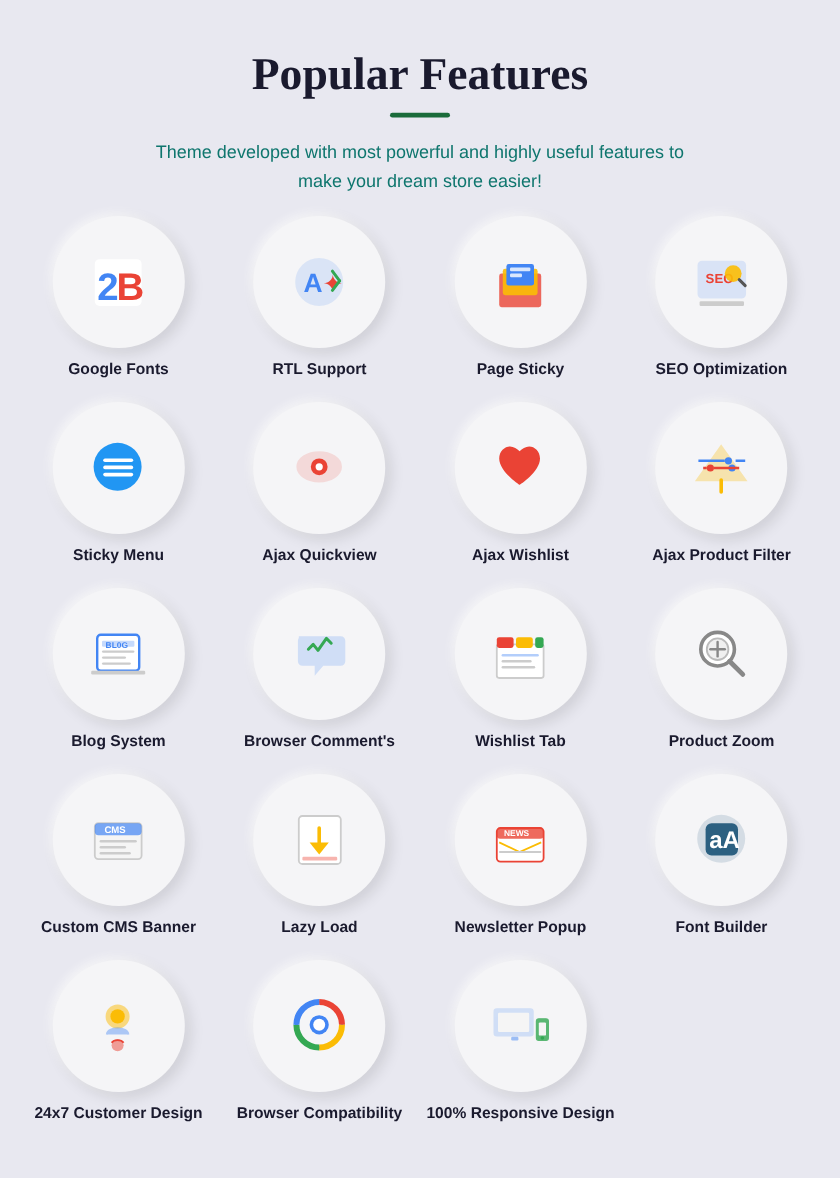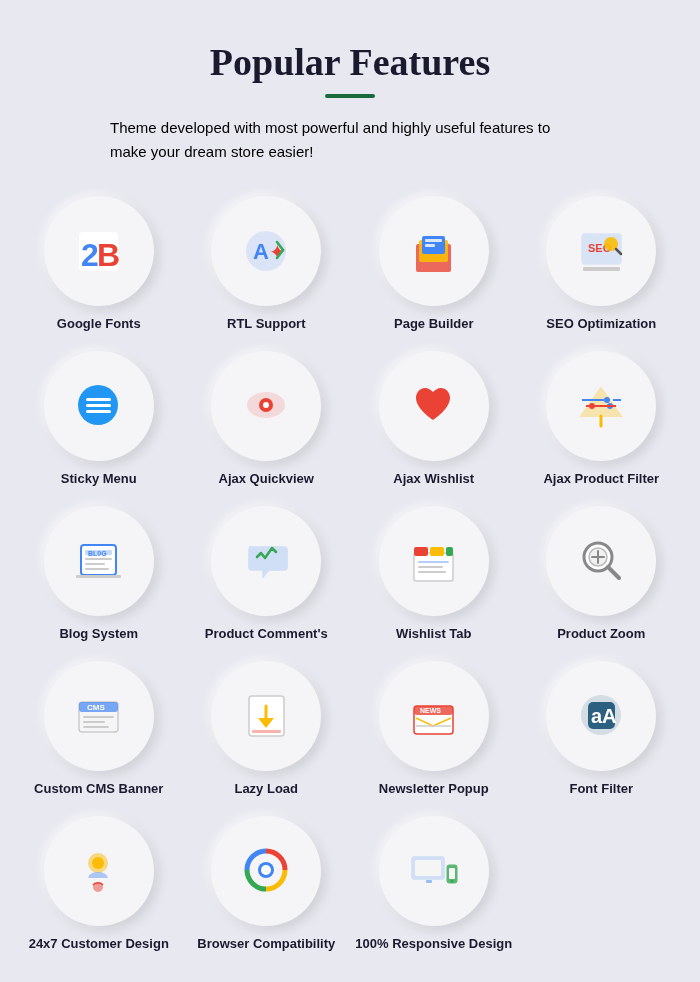--- a/index.html
+++ b/index.html
@@ -23,26 +23,27 @@
     }
     .title-underline {
       width: 50px;
       height: 4px;
       background: #1a6b3a;
       margin: 0 auto 18px;
       border-radius: 2px;
     }
     .subtitle {
       font-size: 15px;
-      color: #000000;
+      color: #0f766e;
+      text-align: center;
       font-family: Arial, sans-serif;
       font-weight: 400;
       max-width: 480px;
       line-height: 1.6;
-      margin-bottom: 32px;
+      margin-bottom: 16px;
     }
     .features-grid {
       display: grid;
       grid-template-columns: repeat(4, 1fr);
       gap: 18px 10px;
       width: 100%;
       max-width: 660px;
     }
     .feature-item {
       display: flex;
@@ -106,21 +107,21 @@
     <div class="feature-item">
       <div class="feature-icon-circle">
         <svg viewBox="0 0 55 55" fill="none" xmlns="http://www.w3.org/2000/svg">
       <rect x="10" y="20" width="35" height="28" rx="2" fill="#EA4335" opacity="0.8"></rect>
       <rect x="13" y="16" width="29" height="22" rx="2" fill="#FBBC05" opacity="0.9"></rect>
       <rect x="16" y="12" width="23" height="18" rx="2" fill="#4285F4"></rect>
       <rect x="19" y="15" width="17" height="3" rx="1" fill="white" opacity="0.8"></rect>
       <rect x="19" y="20" width="10" height="3" rx="1" fill="white" opacity="0.8"></rect>
     </svg>
       </div>
-      <span class="feature-label">Page Builder</span>
+      <span class="feature-label">Page Sticky</span>
     </div>
     <div class="feature-item">
       <div class="feature-icon-circle">
         <svg viewBox="0 0 55 55" fill="none" xmlns="http://www.w3.org/2000/svg">
       <rect x="8" y="10" width="39" height="30" rx="3" fill="#4285F4" opacity="0.15" stroke="#4285F4" stroke-width="1.5"></rect>
       <text x="14" y="28" font-size="11" font-weight="900" font-family="Arial" fill="#EA4335">SEO</text>
       <circle cx="37" cy="20" r="7" fill="#FBBC05" opacity="0.9"></circle>
       <line x1="42" y1="25" x2="47" y2="30" stroke="#555" stroke-width="2.5" stroke-linecap="round"></line>
       <rect x="9" y="43" width="37" height="4" rx="1" fill="#ccc"></rect>
     </svg>
@@ -186,21 +187,21 @@
       </div>
       <span class="feature-label">Blog System</span>
     </div>
     <div class="feature-item">
       <div class="feature-icon-circle">
         <svg viewBox="0 0 55 55" fill="none" xmlns="http://www.w3.org/2000/svg">
       <path d="M10 14 H45 A3 3 0 0 1 48 17 V34 A3 3 0 0 1 45 37 H30 L24 44 L24 37 H13 A3 3 0 0 1 10 34 V17 A3 3 0 0 1 13 14Z" fill="#4285F4" opacity="0.2" stroke="#4285F4" stroke-width="1.5"></path>
       <path d="M18 24 L22 20 L26 25 L33 15 L37 19" stroke="#34A853" stroke-width="2.5" stroke-linecap="round" stroke-linejoin="round" fill="none"></path>
     </svg>
       </div>
-      <span class="feature-label">Product Comment's</span>
+      <span class="feature-label">Browser Comment's</span>
     </div>
     <div class="feature-item">
       <div class="feature-icon-circle">
         <svg viewBox="0 0 55 55" fill="none" xmlns="http://www.w3.org/2000/svg">
       <rect x="8" y="20" width="39" height="28" rx="2" fill="#fff" stroke="#ccc" stroke-width="1.5"></rect>
       <rect x="8" y="14" width="14" height="9" rx="2" fill="#EA4335"></rect>
       <rect x="24" y="14" width="14" height="9" rx="2" fill="#FBBC05"></rect>
       <rect x="40" y="14" width="7" height="9" rx="2" fill="#34A853"></rect>
       <rect x="12" y="28" width="31" height="2" rx="1" fill="#4285F4" opacity="0.4"></rect>
       <rect x="12" y="33" width="25" height="2" rx="1" fill="#ccc"></rect>
@@ -258,21 +259,21 @@
       <span class="feature-label">Newsletter Popup</span>
     </div>
     <div class="feature-item">
       <div class="feature-icon-circle">
         <svg viewBox="0 0 55 55" fill="none" xmlns="http://www.w3.org/2000/svg">
       <circle cx="27" cy="27" r="20" fill="#1a5276" opacity="0.15"></circle>
       <rect x="14" y="14" width="27" height="27" rx="5" fill="#1a5276" opacity="0.9"></rect>
       <text x="17" y="35" font-size="20" font-weight="700" font-family="Arial" fill="white">aA</text>
     </svg>
       </div>
-      <span class="feature-label">Font Filter</span>
+      <span class="feature-label">Font Builder</span>
     </div>
     <div class="feature-item">
       <div class="feature-icon-circle">
         <svg viewBox="0 0 55 55" fill="none" xmlns="http://www.w3.org/2000/svg">
       <circle cx="27" cy="20" r="10" fill="#FBBC05" opacity="0.5"></circle>
       <circle cx="27" cy="20" r="6" fill="#FBBC05"></circle>
       <path d="M18 35 C18 28 36 28 36 35" fill="#4285F4" opacity="0.4" stroke="#4285F4" stroke-width="1.5"></path>
       <circle cx="27" cy="44" r="5" fill="#EA4335" opacity="0.5"></circle>
       <path d="M22 42 C24 39 30 39 32 42" fill="none" stroke="#EA4335" stroke-width="1.5"></path>
     </svg>

